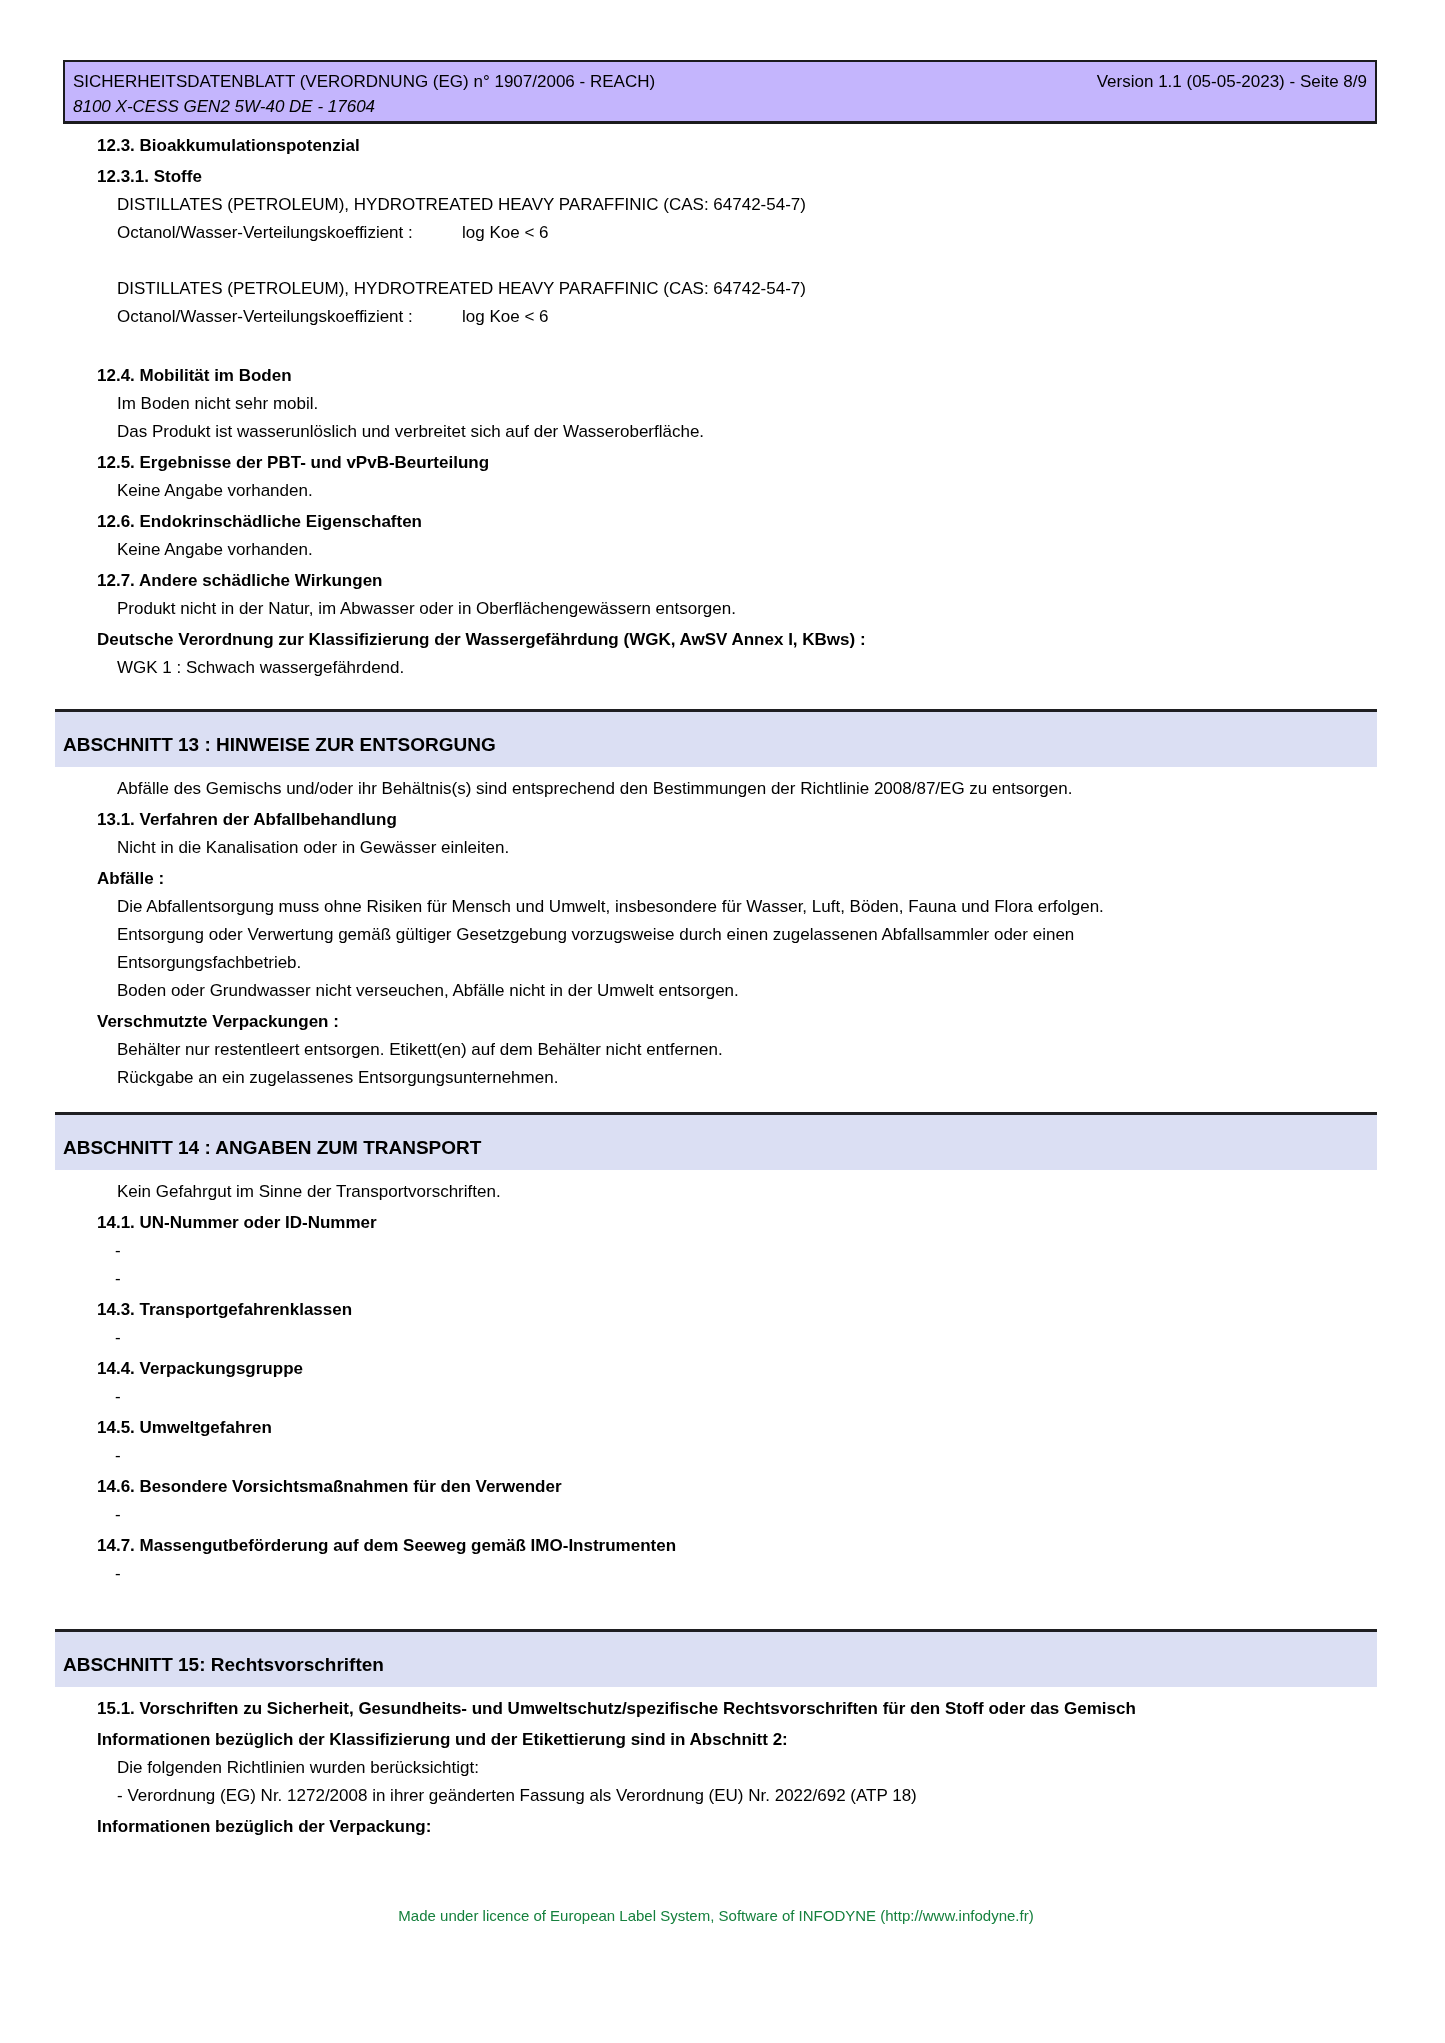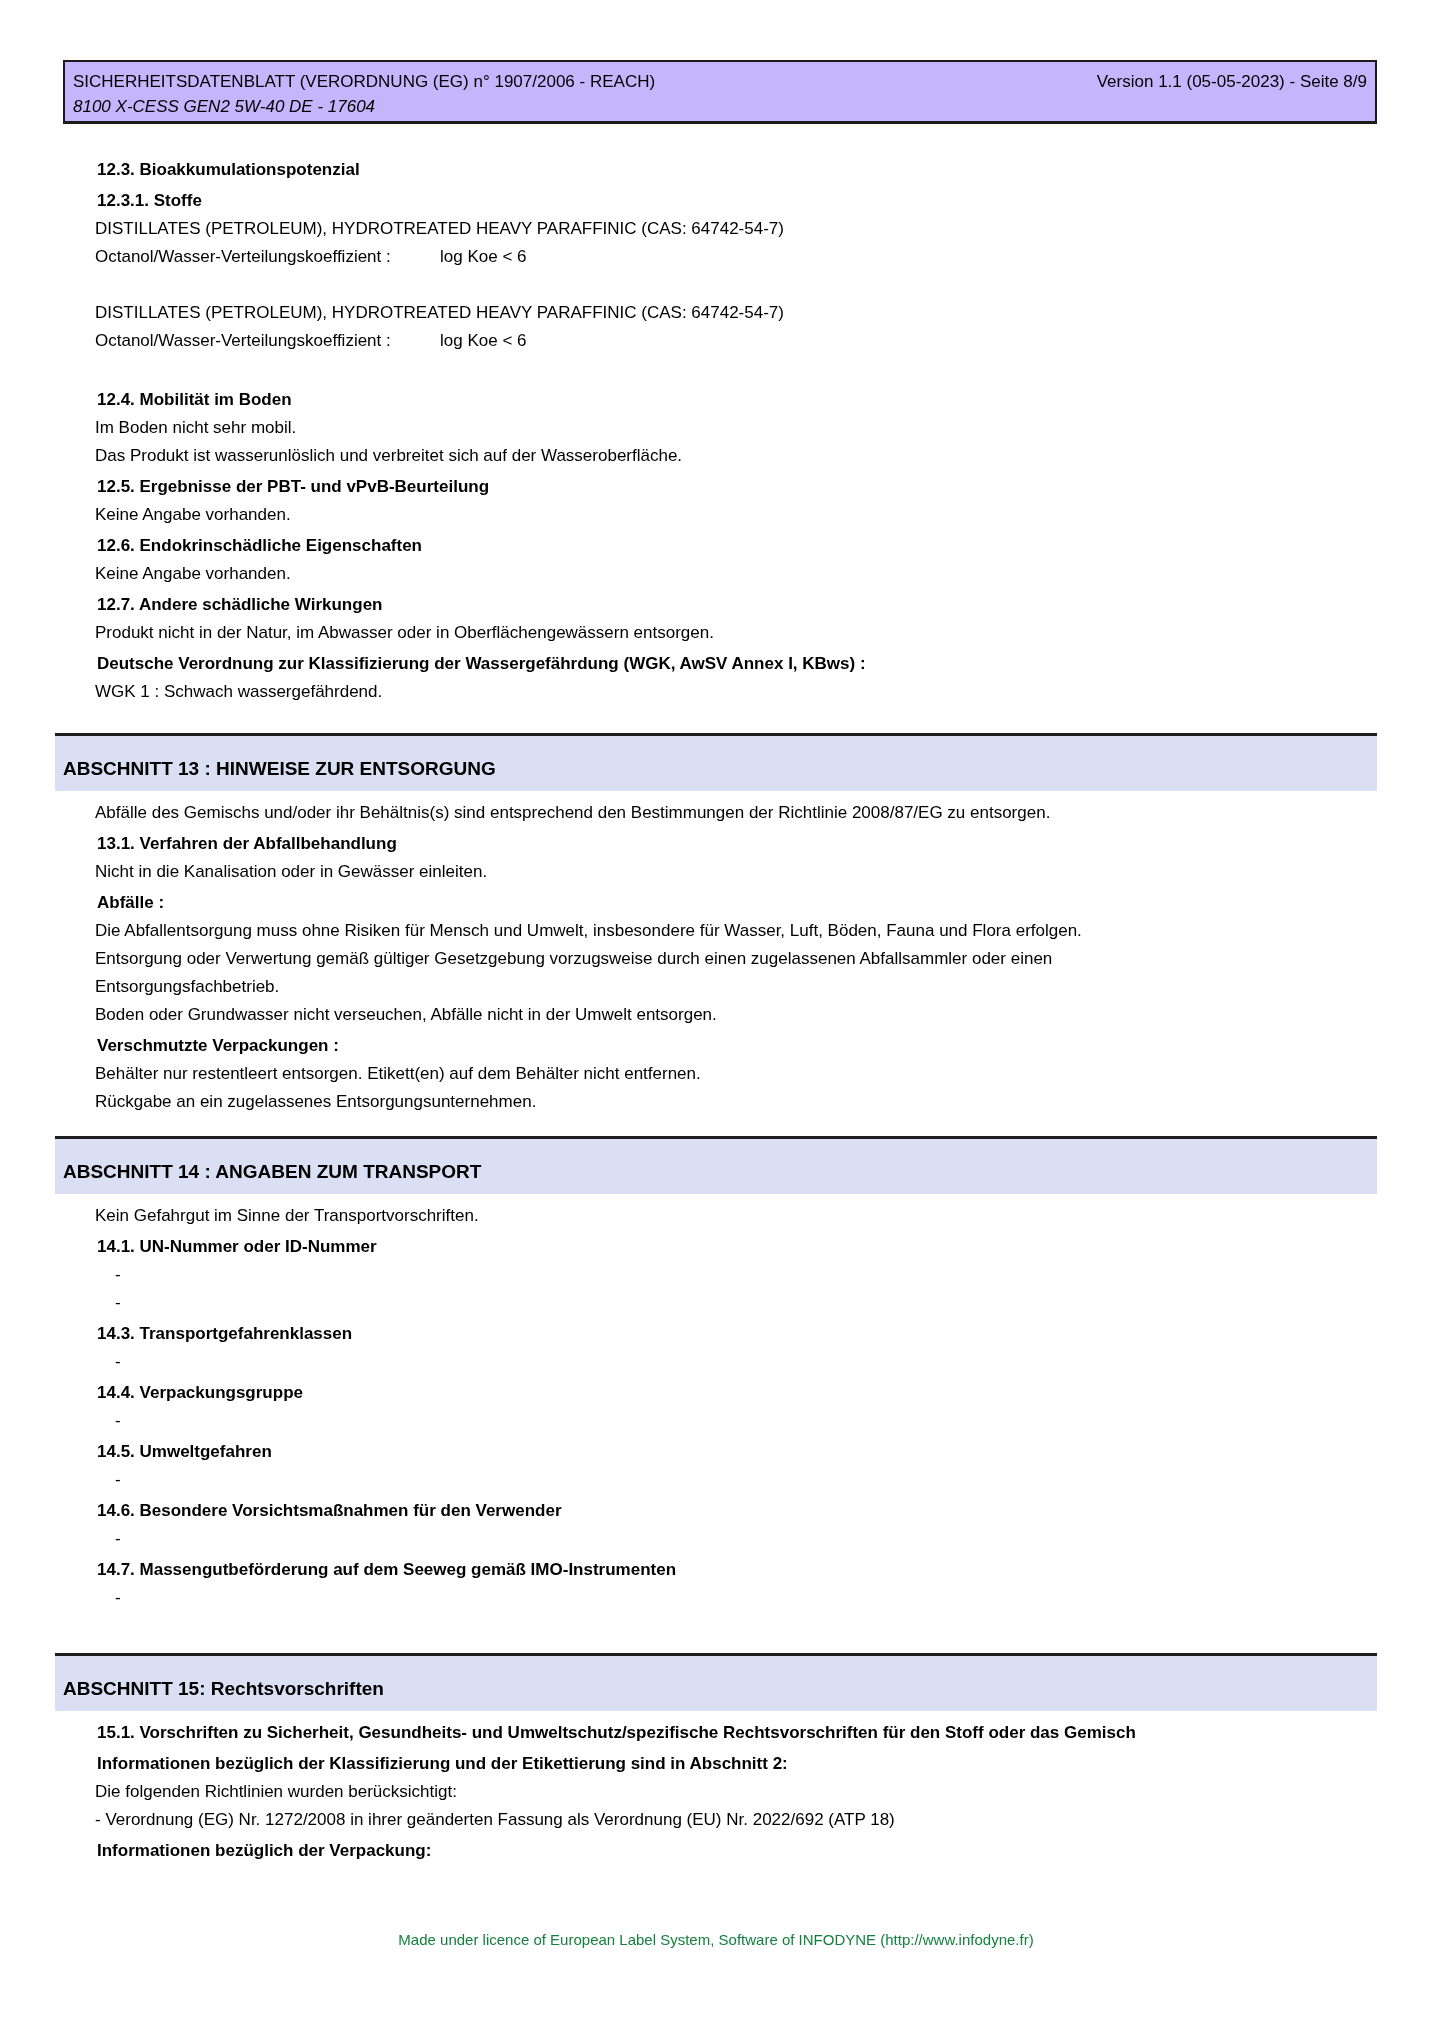--- a/index.html
+++ b/index.html
@@ -28,21 +28,21 @@
     background:#dbdff3;
     font-weight:700; font-size:19px;
     padding:22px 8px 11px 8px;
     margin-top:27px;
   }
   .bar14 { margin-top:20px; }
   .bar15 { margin-top:41px; }
 
   .line  { line-height:28px; }
   .h     { font-weight:700; margin-left:42px; margin-top:3px; }
-  .b     { margin-left:40px; }
+  .b     { margin-left:62px; }
   .dash  { margin-left:60px; }
   .gap   { height:28px; }
   .mt8   { margin-top:8px; }
 
   .coeff-label { display:inline-block; width:345px; }
 
   .footer {
     margin-top:64px; text-align:center;
     font-size:15px; color:#15803d; line-height:22px;
   }
@@ -55,21 +55,21 @@
   <div class="hdr-box">
     <div class="hdr-row1">
       <span>SICHERHEITSDATENBLATT (VERORDNUNG (EG) n° 1907/2006 - REACH)</span>
       <span>Version 1.1 (05-05-2023) - Seite 8/9</span>
     </div>
     <div class="hdr-row2">
       <span>8100 X-CESS GEN2 5W-40 DE - 17604</span>
     </div>
   </div>
 
-  <div class="line h" style="margin-top:32px">12.3. Bioakkumulationspotenzial</div>
+  <div class="line h" style="margin-top:8px">12.3. Bioakkumulationspotenzial</div>
   <div class="line h">12.3.1. Stoffe</div>
 
   <div class="line b">DISTILLATES (PETROLEUM), HYDROTREATED HEAVY PARAFFINIC (CAS: 64742-54-7)</div>
   <div class="line b">
     <span class="coeff-label">Octanol/Wasser-Verteilungskoeffizient :</span><span>log Koe &lt; 6</span>
   </div>
   <div class="gap"></div>
   <div class="line b">DISTILLATES (PETROLEUM), HYDROTREATED HEAVY PARAFFINIC (CAS: 64742-54-7)</div>
   <div class="line b">
     <span class="coeff-label">Octanol/Wasser-Verteilungskoeffizient :</span><span>log Koe &lt; 6</span>

